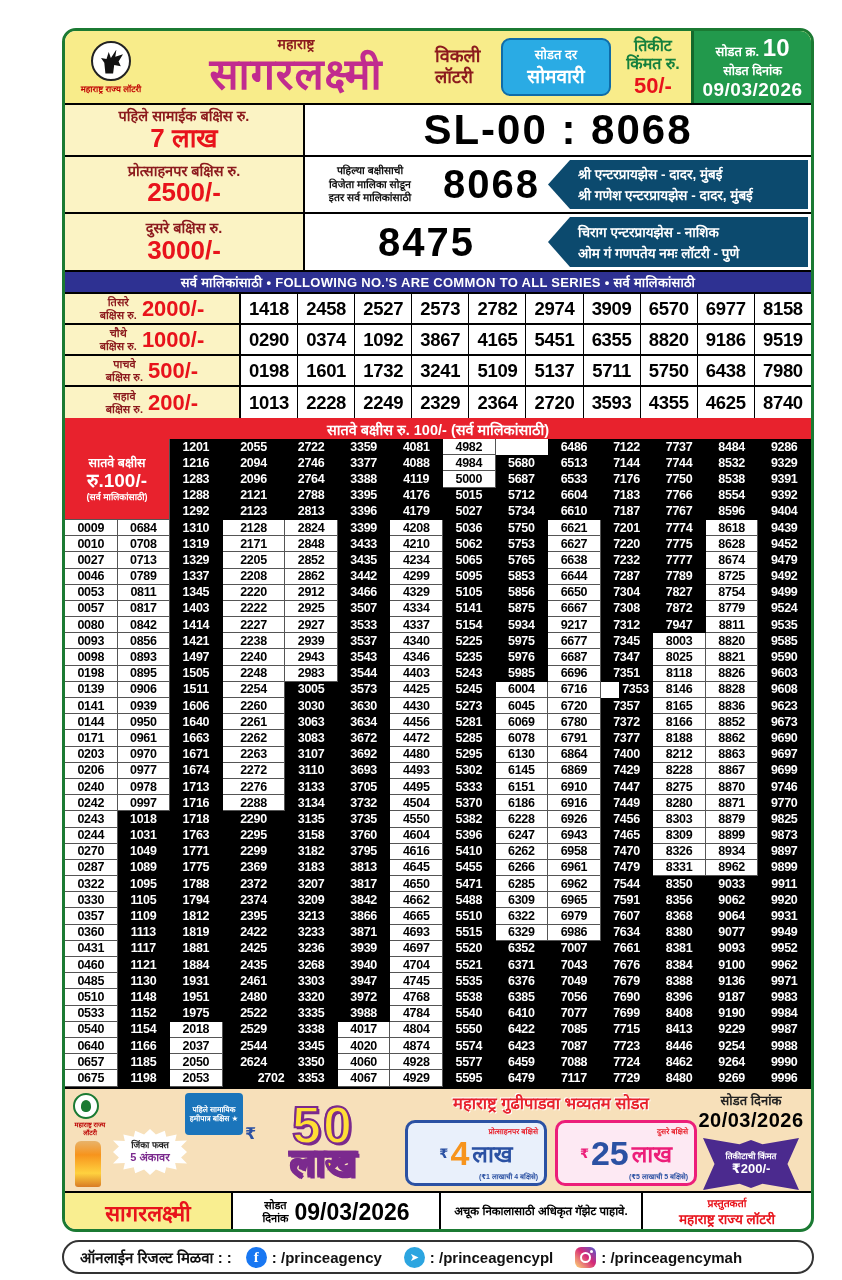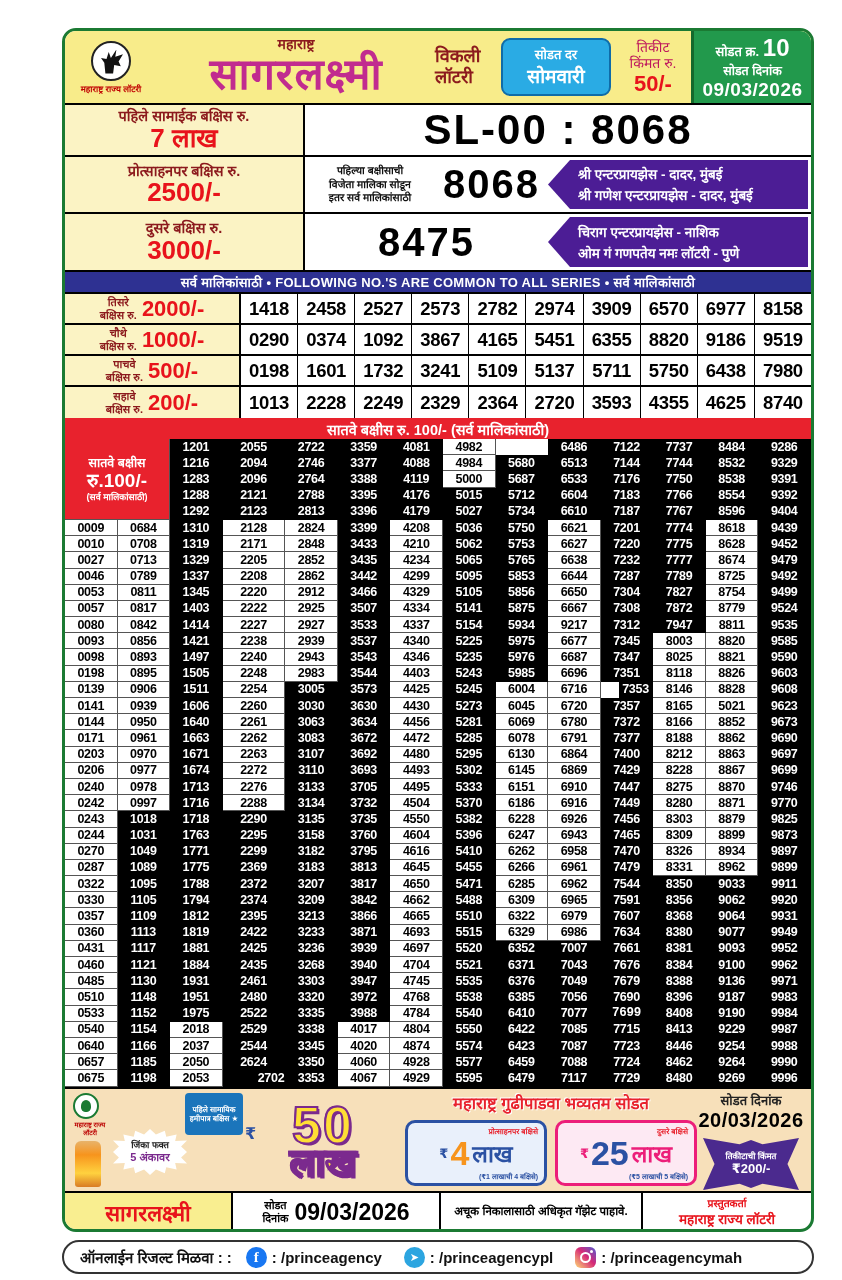--- a/index.html
+++ b/index.html
@@ -17,21 +17,21 @@
   .logo-cap { font-size:8.5px; font-weight:bold; color:#c00000; white-space:nowrap; }
   .title-wrap { flex:1; text-align:center; padding-top:3px; }
   .state { font-size:14px; font-weight:bold; color:#8c1a1d; }
   .main-title { font-size:43px; font-weight:bold; color:#c12b8f; line-height:1.0; letter-spacing:1px; }
   .weekly { width:62px; display:flex; flex-direction:column; justify-content:center; font-size:18px; font-weight:bold; color:#8c1a1d; line-height:1.15; }
   .daybox { width:110px; margin:7px 4px; background:#2aabe4; border:2px solid #0f6ca8; border-radius:9px; color:#fff; text-align:center;
             display:flex; flex-direction:column; justify-content:center; }
   .daybox .l1 { font-size:13px; font-weight:bold; }
   .daybox .l2 { font-size:19px; font-weight:bold; }
   .price { width:76px; text-align:center; display:flex; flex-direction:column; justify-content:center; }
-  .price .p1 { font-size:14px; font-weight:normal; color:#be185d; line-height:1.15; }
+  .price .p1 { font-size:16px; font-weight:bold; color:#15803d; line-height:1.15; }
   .price .p2 { font-size:22px; font-weight:bold; color:#e8131b; line-height:1.05; }
   .drawbox { width:120px; background:#22994c; border-left:3px solid #14692c; color:#fff; text-align:center;
              display:flex; flex-direction:column; justify-content:center; }
   .drawbox .dn { font-size:13px; font-weight:bold; }
   .drawbox .dn b { font-size:24px; }
   .drawbox .dl { font-size:12.5px; font-weight:bold; }
   .drawbox .dd { font-size:19px; font-weight:bold; letter-spacing:0.5px; }
 
   
   .prow { display:flex; border-top:2px solid #000; background:#fff; }
@@ -39,21 +39,21 @@
            display:flex; flex-direction:column; justify-content:center; }
   .panel .lbl { font-size:14.5px; font-weight:bold; color:#8c1a1d; line-height:1.15; }
   .panel .amt { font-size:26px; font-weight:bold; color:#e8131b; line-height:1.05; }
   .row1 { height:52px; }
   .row1 .bignum { flex:1; display:flex; align-items:center; justify-content:center; font-size:42px; font-weight:bold; letter-spacing:2px; color:#000; }
   .row2 { height:57px; }
   .row3 { height:58px; }
   .note { width:130px; display:flex; flex-direction:column; justify-content:center; text-align:center;
           font-size:10.5px; font-weight:bold; line-height:1.3; color:#111; }
   .midnum { flex:1; display:flex; align-items:center; justify-content:center; font-size:40px; font-weight:bold; letter-spacing:2px; color:#000; }
-  .sellerbox { width:260px; margin:3px 3px 3px 0; background:#4c1d95; color:#fff;
+  .sellerbox { width:260px; margin:3px 3px 3px 0; background:#0c4a6e; color:#fff;
                clip-path:polygon(0 50%,22px 0,100% 0,100% 100%,22px 100%);
                display:flex; flex-direction:column; justify-content:center; padding-left:30px; gap:3px; }
   .sellerbox .sl { font-size:13.5px; font-weight:bold; white-space:nowrap; }
 
   .navy { height:22px; background:#2e3192; color:#fff; display:flex; align-items:center; justify-content:center;
           font-size:13px; font-weight:bold; letter-spacing:0.3px; border-top:2px solid #000; }
 
   
   .tiers { border-top:2px solid #000; }
   .tier-row { display:flex; height:31px; border-bottom:2px solid #000; }
@@ -523,21 +523,21 @@
         <div class="cell b" style="grid-area: 17 / 3;">1606</div>
         <div class="cell w" style="grid-area: 17 / 4;">2260</div>
         <div class="cell b" style="grid-area: 17 / 5;">3030</div>
         <div class="cell b" style="grid-area: 17 / 6;">3630</div>
         <div class="cell w" style="grid-area: 17 / 7;">4430</div>
         <div class="cell b" style="grid-area: 17 / 8;">5273</div>
         <div class="cell w" style="grid-area: 17 / 9;">6045</div>
         <div class="cell w" style="grid-area: 17 / 10;">6720</div>
         <div class="cell b" style="grid-area: 17 / 11;">7357</div>
         <div class="cell w" style="grid-area: 17 / 12;">8165</div>
-        <div class="cell w" style="grid-area: 17 / 13;">5021</div>
+        <div class="cell w" style="grid-area: 17 / 13;">8836</div>
         <div class="cell b" style="grid-area: 17 / 14;">9623</div>
         <div class="cell w" style="grid-area: 18 / 1;">0144</div>
         <div class="cell w" style="grid-area: 18 / 2;">0950</div>
         <div class="cell b" style="grid-area: 18 / 3;">1640</div>
         <div class="cell w" style="grid-area: 18 / 4;">2261</div>
         <div class="cell b" style="grid-area: 18 / 5;">3063</div>
         <div class="cell b" style="grid-area: 18 / 6;">3634</div>
         <div class="cell w" style="grid-area: 18 / 7;">4456</div>
         <div class="cell b" style="grid-area: 18 / 8;">5281</div>
         <div class="cell w" style="grid-area: 18 / 9;">6069</div>
@@ -787,21 +787,21 @@
         <div class="cell w" style="grid-area: 36 / 1;">0533</div>
         <div class="cell b" style="grid-area: 36 / 2;">1152</div>
         <div class="cell b" style="grid-area: 36 / 3;">1975</div>
         <div class="cell b" style="grid-area: 36 / 4;">2522</div>
         <div class="cell b" style="grid-area: 36 / 5;">3335</div>
         <div class="cell b" style="grid-area: 36 / 6;">3988</div>
         <div class="cell w" style="grid-area: 36 / 7;">4784</div>
         <div class="cell b" style="grid-area: 36 / 8;">5540</div>
         <div class="cell b" style="grid-area: 36 / 9;">6410</div>
         <div class="cell b" style="grid-area: 36 / 10;">7077</div>
-        <div class="cell b" style="grid-area: 36 / 11; font-family: Liberation Mono, monospace;">7699</div>
+        <div class="cell b" style="grid-area: 36 / 11;">7699</div>
         <div class="cell b" style="grid-area: 36 / 12;">8408</div>
         <div class="cell b" style="grid-area: 36 / 13;">9190</div>
         <div class="cell b" style="grid-area: 36 / 14;">9984</div>
         <div class="cell w" style="grid-area: 37 / 1;">0540</div>
         <div class="cell b" style="grid-area: 37 / 2;">1154</div>
         <div class="cell w" style="grid-area: 37 / 3;">2018</div>
         <div class="cell b" style="grid-area: 37 / 4;">2529</div>
         <div class="cell b" style="grid-area: 37 / 5;">3338</div>
         <div class="cell w" style="grid-area: 37 / 6;">4017</div>
         <div class="cell w" style="grid-area: 37 / 7;">4804</div>

